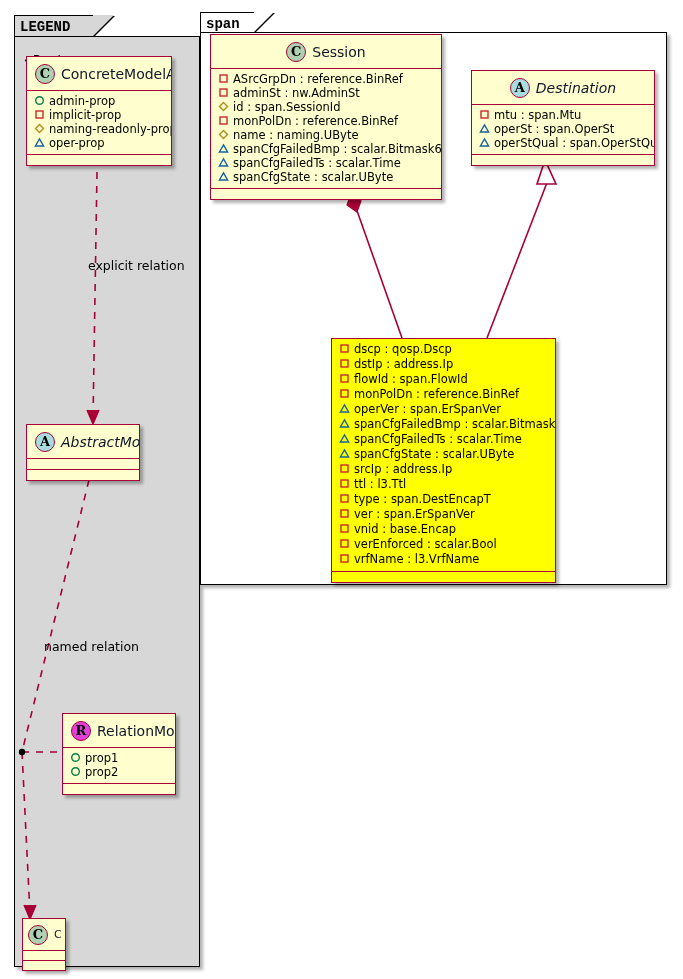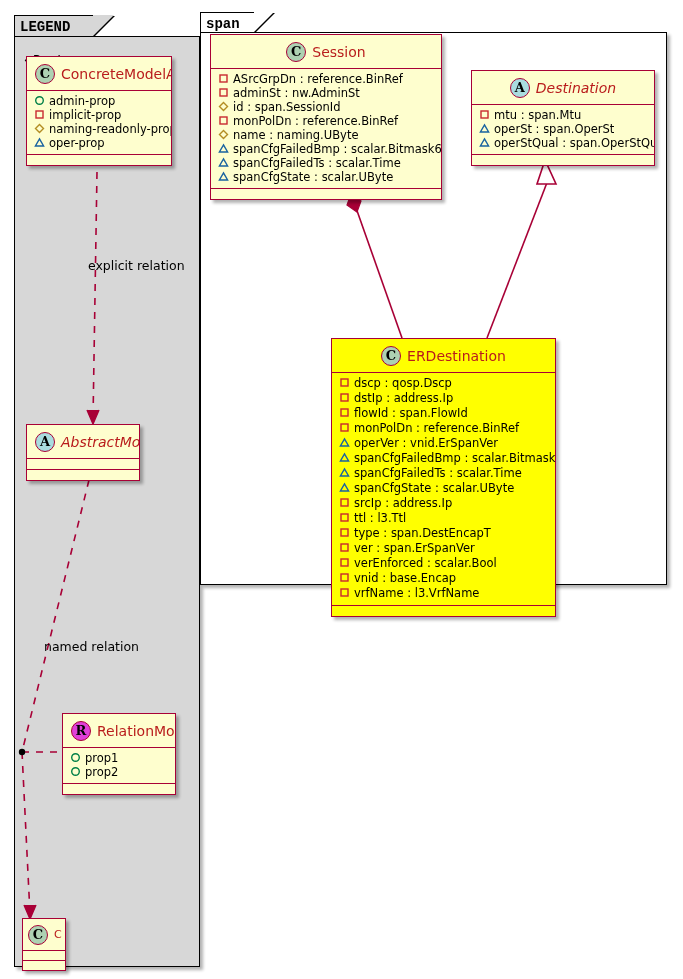--- a/index.html
+++ b/index.html
@@ -83,21 +83,21 @@
 
   .cls-header {
     position: relative;
     text-align: center;
     padding: 6px 8px 6px 8px;
     border-bottom: 1.5px solid #A80036;
     white-space: nowrap;
   }
   .cls-title {
     font-size: 14px;
-    color: #b91c1c;
+    color: #0f172a;
     vertical-align: middle;
     text-align: center;
   }
   .cls-title.italic { font-style: italic; }
 
   .circ {
     display: inline-block;
     width: 18px;
     height: 18px;
     line-height: 17px;
@@ -341,23 +341,20 @@
     <div class="attr">
       <span class="vis"><svg width="11" height="11" viewBox="0 0 11 11">
             <path d="M5.5,1.8 L9.6,9 L1.4,9 Z" fill="none" stroke="#1963A0" stroke-width="1.4"></path>
           </svg></span><span>operStQual : span.OperStQual</span>
     </div>
   </div>
   <div class="cls-methods"></div>
 </div>
 
 <div class="cls yellow" id="er-destination" style="left:331px; top:338px; width:225px;">
-  <div class="cls-header">
-    <span class="circ c">C</span><span class="cls-title">ERDestination</span>
-  </div>
   <div class="cls-attrs">
     <div class="attr">
       <span class="vis"><svg width="11" height="11" viewBox="0 0 11 11">
             <rect x="2" y="2" width="7" height="7" fill="none" stroke="#C82930" stroke-width="1.4"></rect>
           </svg></span><span>dscp : qosp.Dscp</span>
     </div>
     <div class="attr">
       <span class="vis"><svg width="11" height="11" viewBox="0 0 11 11">
             <rect x="2" y="2" width="7" height="7" fill="none" stroke="#C82930" stroke-width="1.4"></rect>
           </svg></span><span>dstIp : address.Ip</span>
@@ -368,21 +365,21 @@
           </svg></span><span>flowId : span.FlowId</span>
     </div>
     <div class="attr">
       <span class="vis"><svg width="11" height="11" viewBox="0 0 11 11">
             <rect x="2" y="2" width="7" height="7" fill="none" stroke="#C82930" stroke-width="1.4"></rect>
           </svg></span><span>monPolDn : reference.BinRef</span>
     </div>
     <div class="attr">
       <span class="vis"><svg width="11" height="11" viewBox="0 0 11 11">
             <path d="M5.5,1.8 L9.6,9 L1.4,9 Z" fill="none" stroke="#1963A0" stroke-width="1.4"></path>
-          </svg></span><span>operVer : vnid.ErSpanVer</span>
+          </svg></span><span>operVer : span.ErSpanVer</span>
     </div>
     <div class="attr">
       <span class="vis"><svg width="11" height="11" viewBox="0 0 11 11">
             <path d="M5.5,1.8 L9.6,9 L1.4,9 Z" fill="none" stroke="#1963A0" stroke-width="1.4"></path>
           </svg></span><span>spanCfgFailedBmp : scalar.Bitmask64</span>
     </div>
     <div class="attr">
       <span class="vis"><svg width="11" height="11" viewBox="0 0 11 11">
             <path d="M5.5,1.8 L9.6,9 L1.4,9 Z" fill="none" stroke="#1963A0" stroke-width="1.4"></path>
           </svg></span><span>spanCfgFailedTs : scalar.Time</span>
@@ -408,27 +405,27 @@
           </svg></span><span>type : span.DestEncapT</span>
     </div>
     <div class="attr">
       <span class="vis"><svg width="11" height="11" viewBox="0 0 11 11">
             <rect x="2" y="2" width="7" height="7" fill="none" stroke="#C82930" stroke-width="1.4"></rect>
           </svg></span><span>ver : span.ErSpanVer</span>
     </div>
     <div class="attr">
       <span class="vis"><svg width="11" height="11" viewBox="0 0 11 11">
             <rect x="2" y="2" width="7" height="7" fill="none" stroke="#C82930" stroke-width="1.4"></rect>
+          </svg></span><span>vnid : base.Encap</span>
+    </div>
+    <div class="attr">
+      <span class="vis"><svg width="11" height="11" viewBox="0 0 11 11">
+            <rect x="2" y="2" width="7" height="7" fill="none" stroke="#C82930" stroke-width="1.4"></rect>
           </svg></span><span>verEnforced : scalar.Bool</span>
     </div>
     <div class="attr">
       <span class="vis"><svg width="11" height="11" viewBox="0 0 11 11">
             <rect x="2" y="2" width="7" height="7" fill="none" stroke="#C82930" stroke-width="1.4"></rect>
-          </svg></span><span>vnid : base.Encap</span>
-    </div>
-    <div class="attr">
-      <span class="vis"><svg width="11" height="11" viewBox="0 0 11 11">
-            <rect x="2" y="2" width="7" height="7" fill="none" stroke="#C82930" stroke-width="1.4"></rect>
           </svg></span><span>vrfName : l3.VrfName</span>
     </div>
   </div>
   <div class="cls-methods"></div>
 </div>
 
 </body></html>

